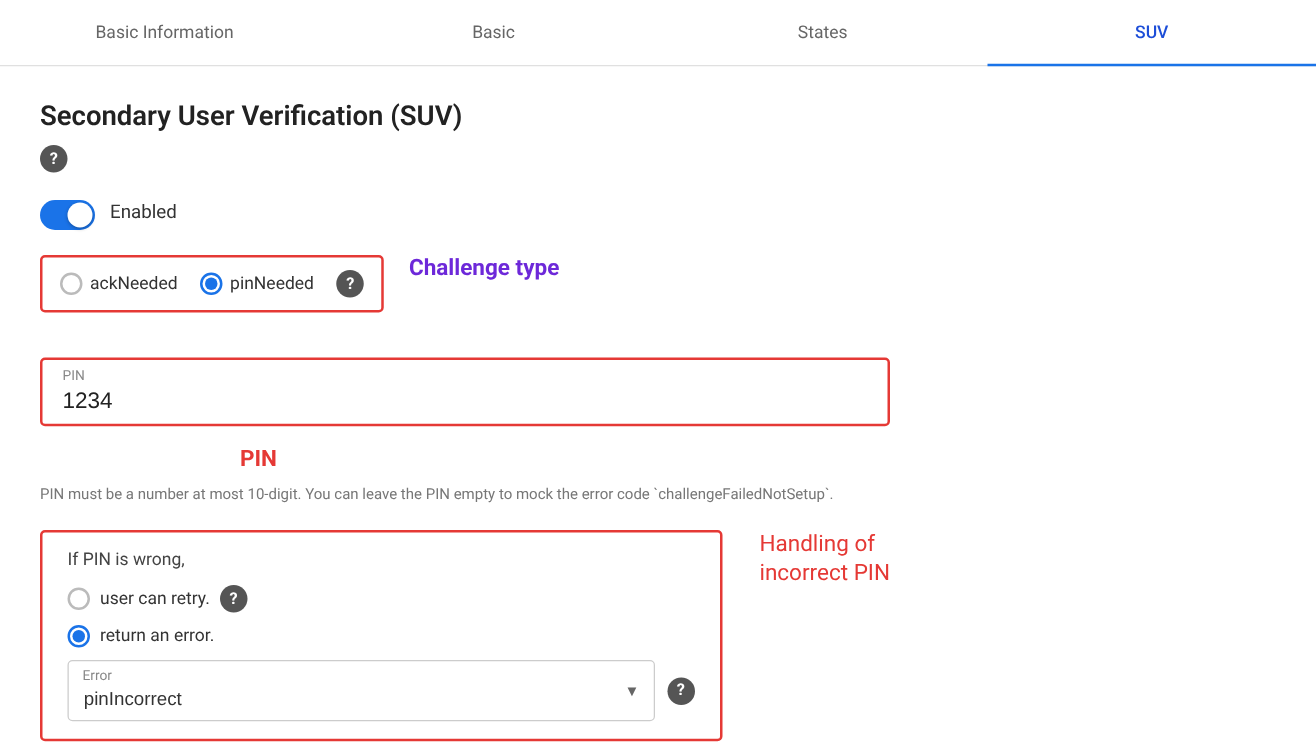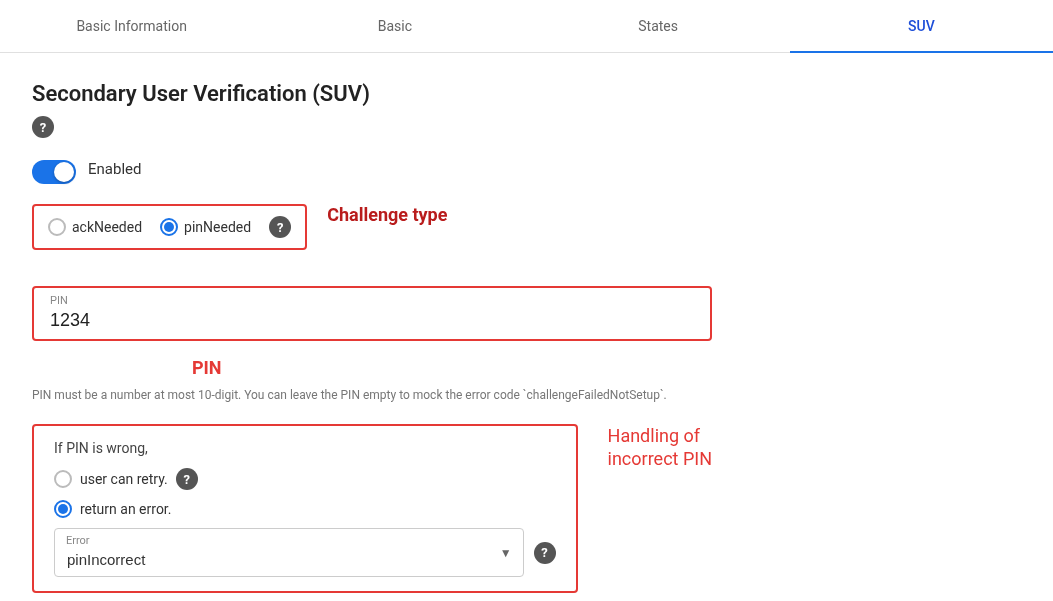--- a/index.html
+++ b/index.html
@@ -163,21 +163,21 @@
     .challenge-type-row {
       display: flex;
       align-items: flex-start;
       gap: 20px;
       margin-bottom: 20px;
     }
 
     .annotation-label {
       font-size: 18px;
       font-weight: 700;
-      color: #b91c1c;
+      color: #6d28d9;
     }
 
     .pin-annotation {
       font-size: 18px;
       font-weight: 700;
       color: #e53935;
       margin-left: 20px;
     }
 
     .pin-full-wrapper {

